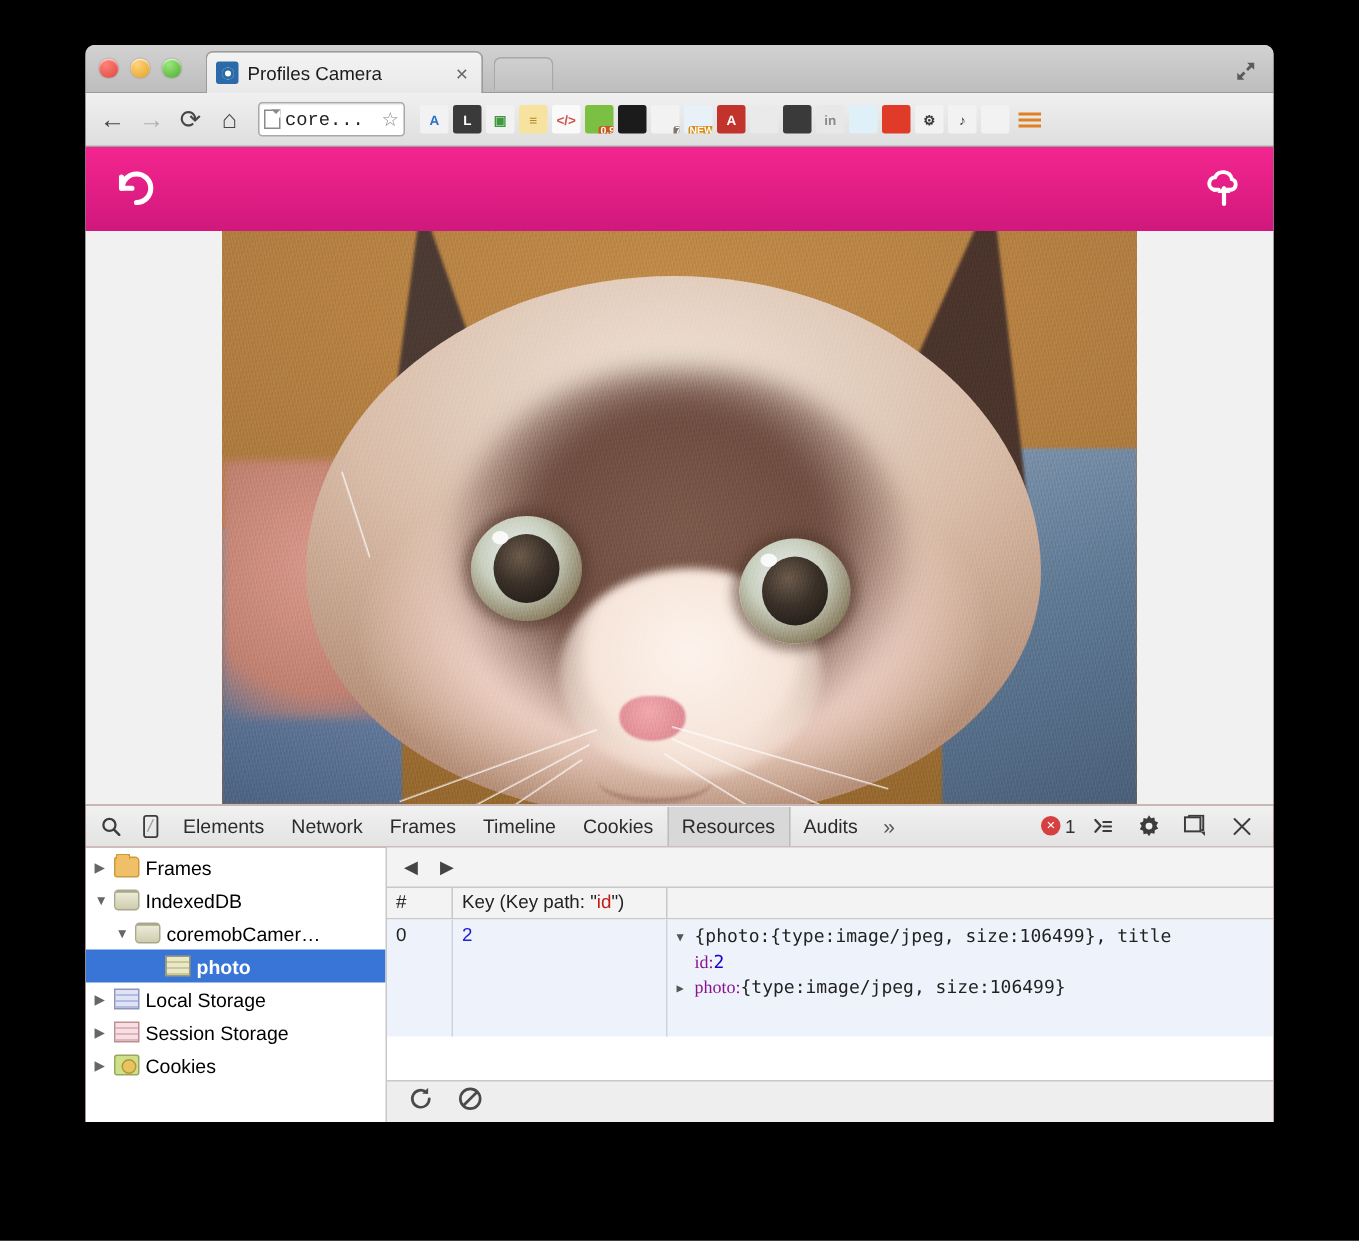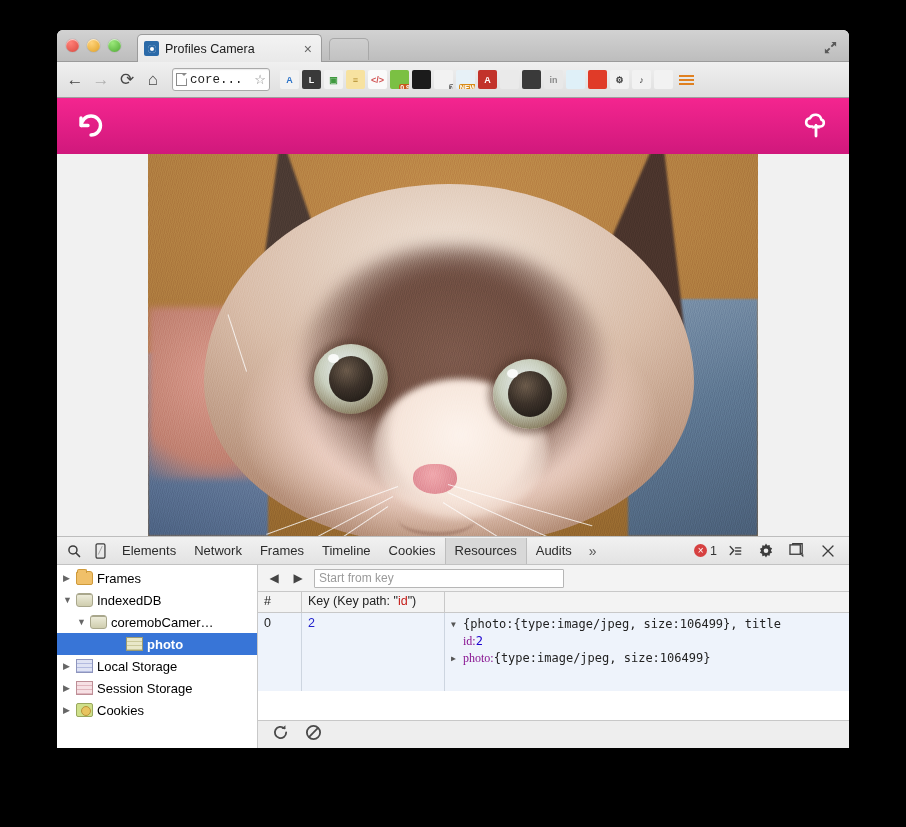--- a/index.html
+++ b/index.html
@@ -193,21 +193,21 @@
   .ic-folder{ background:#f0c069; border:1px solid #cf9a3a; border-radius:2px 3px 2px 2px; }
   .ic-folder:before{content:"";position:absolute;left:0;top:-3px;width:8px;height:3px;background:#f0c069;border:1px solid #cf9a3a;border-bottom:none;border-radius:2px 2px 0 0;}
   .ic-db{ background:linear-gradient(#efeedd,#cfcdae); border:1px solid #a9a78c; border-radius:3px;
           box-shadow:inset 0 4px 0 -3px #a9a78c, inset 0 8px 0 -7px #a9a78c; }
   .ic-tbl{ background:repeating-linear-gradient(#e9e8c8 0 3px,#cbc99a 3px 4px); border:1px solid #9d9b72; }
   .ic-tbl-b{ background:repeating-linear-gradient(#dfe3f4 0 3px,#b3bbe0 3px 4px); border:1px solid #8e95bd; }
   .ic-tbl-p{ background:repeating-linear-gradient(#f6e0e4 0 3px,#e0b5bd 3px 4px); border:1px solid #bd8e96; }
   .ic-cookie{ background:#cfe08a; border:1px solid #9aa85f; border-radius:2px; }
   .ic-cookie:after{content:"";position:absolute;right:1px;top:2px;width:8px;height:8px;border-radius:50%;background:#e8c460;border:1px solid #b8943a;}
   .indent1{ padding-left:20px; }
-  .indent2{ padding-left:56px; }
+  .indent2{ padding-left:40px; }
   #dt-main{ flex:1; display:flex; flex-direction:column; min-width:0; background:#fff; }
   #grid-toolbar{
     height:27px; background:#f3f3f3; border-bottom:1px solid #c8c8c8;
     display:flex; align-items:center; gap:8px; padding:0 8px;
   }
   .arrowbtn{ font-size:12px; color:#444; width:16px; text-align:center; }
   #keyinput{
     flex:0 0 auto; width:250px; height:19px; border:1px solid #b6b6b6; background:#fff;
     font-size:12px; padding:0 4px; color:#333; border-radius:1px;
   }
@@ -453,21 +453,20 @@
             <span class="ti ic-cookie"></span>
             <span>Cookies</span>
           </div>
         </div>
 
       <div id="dt-main">
 
         <div id="grid-toolbar">
           <span class="arrowbtn">◀</span>
           <span class="arrowbtn">▶</span>
-          <input id="keyinput" type="text" placeholder="Start from key" style="">
         </div>
 
         <div id="grid">
           <div id="grid-head">
             <div class="gh gh-num">#</div>
             <div class="gh gh-key">
               <span>Key (Key path: "</span><span class="k-str">id</span><span>")</span>
             </div>
           </div>
 

